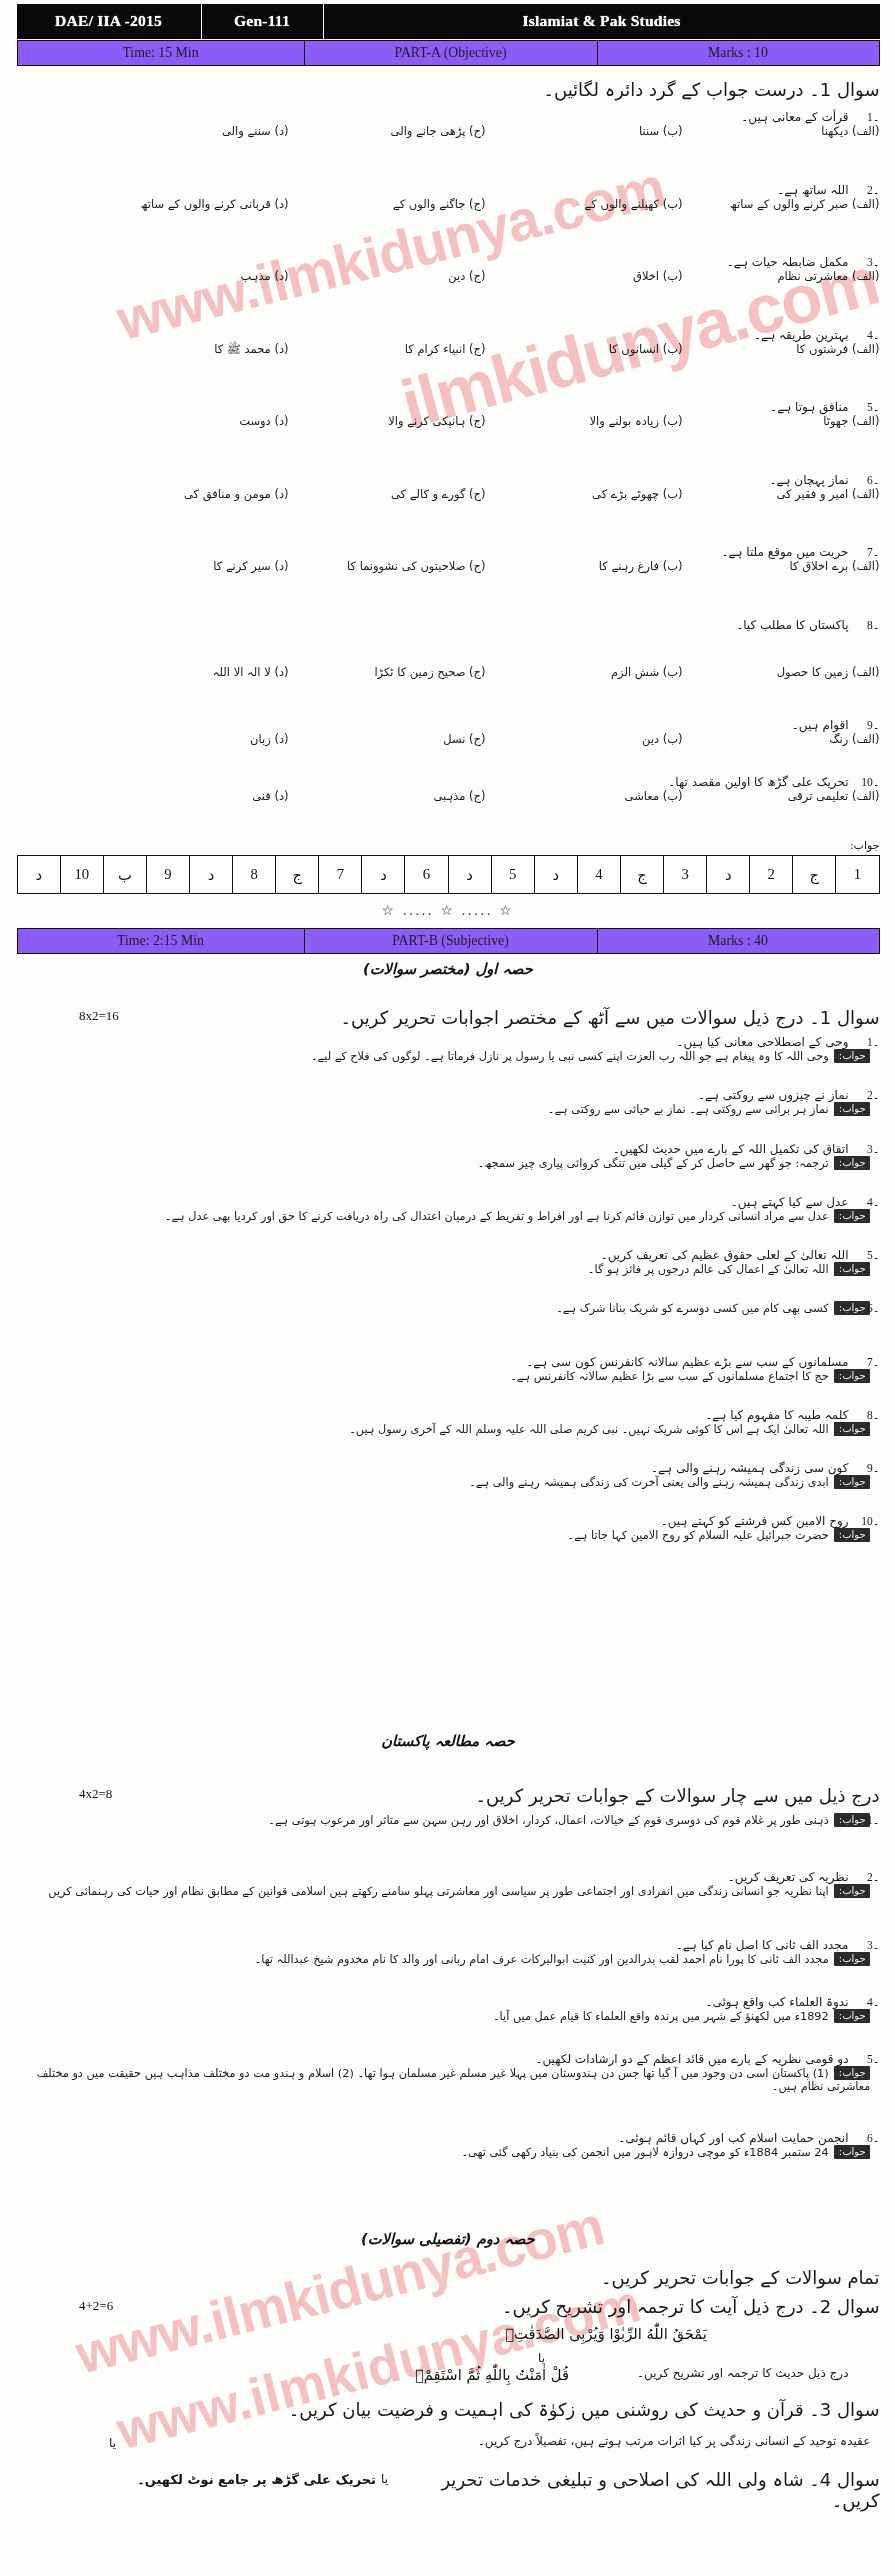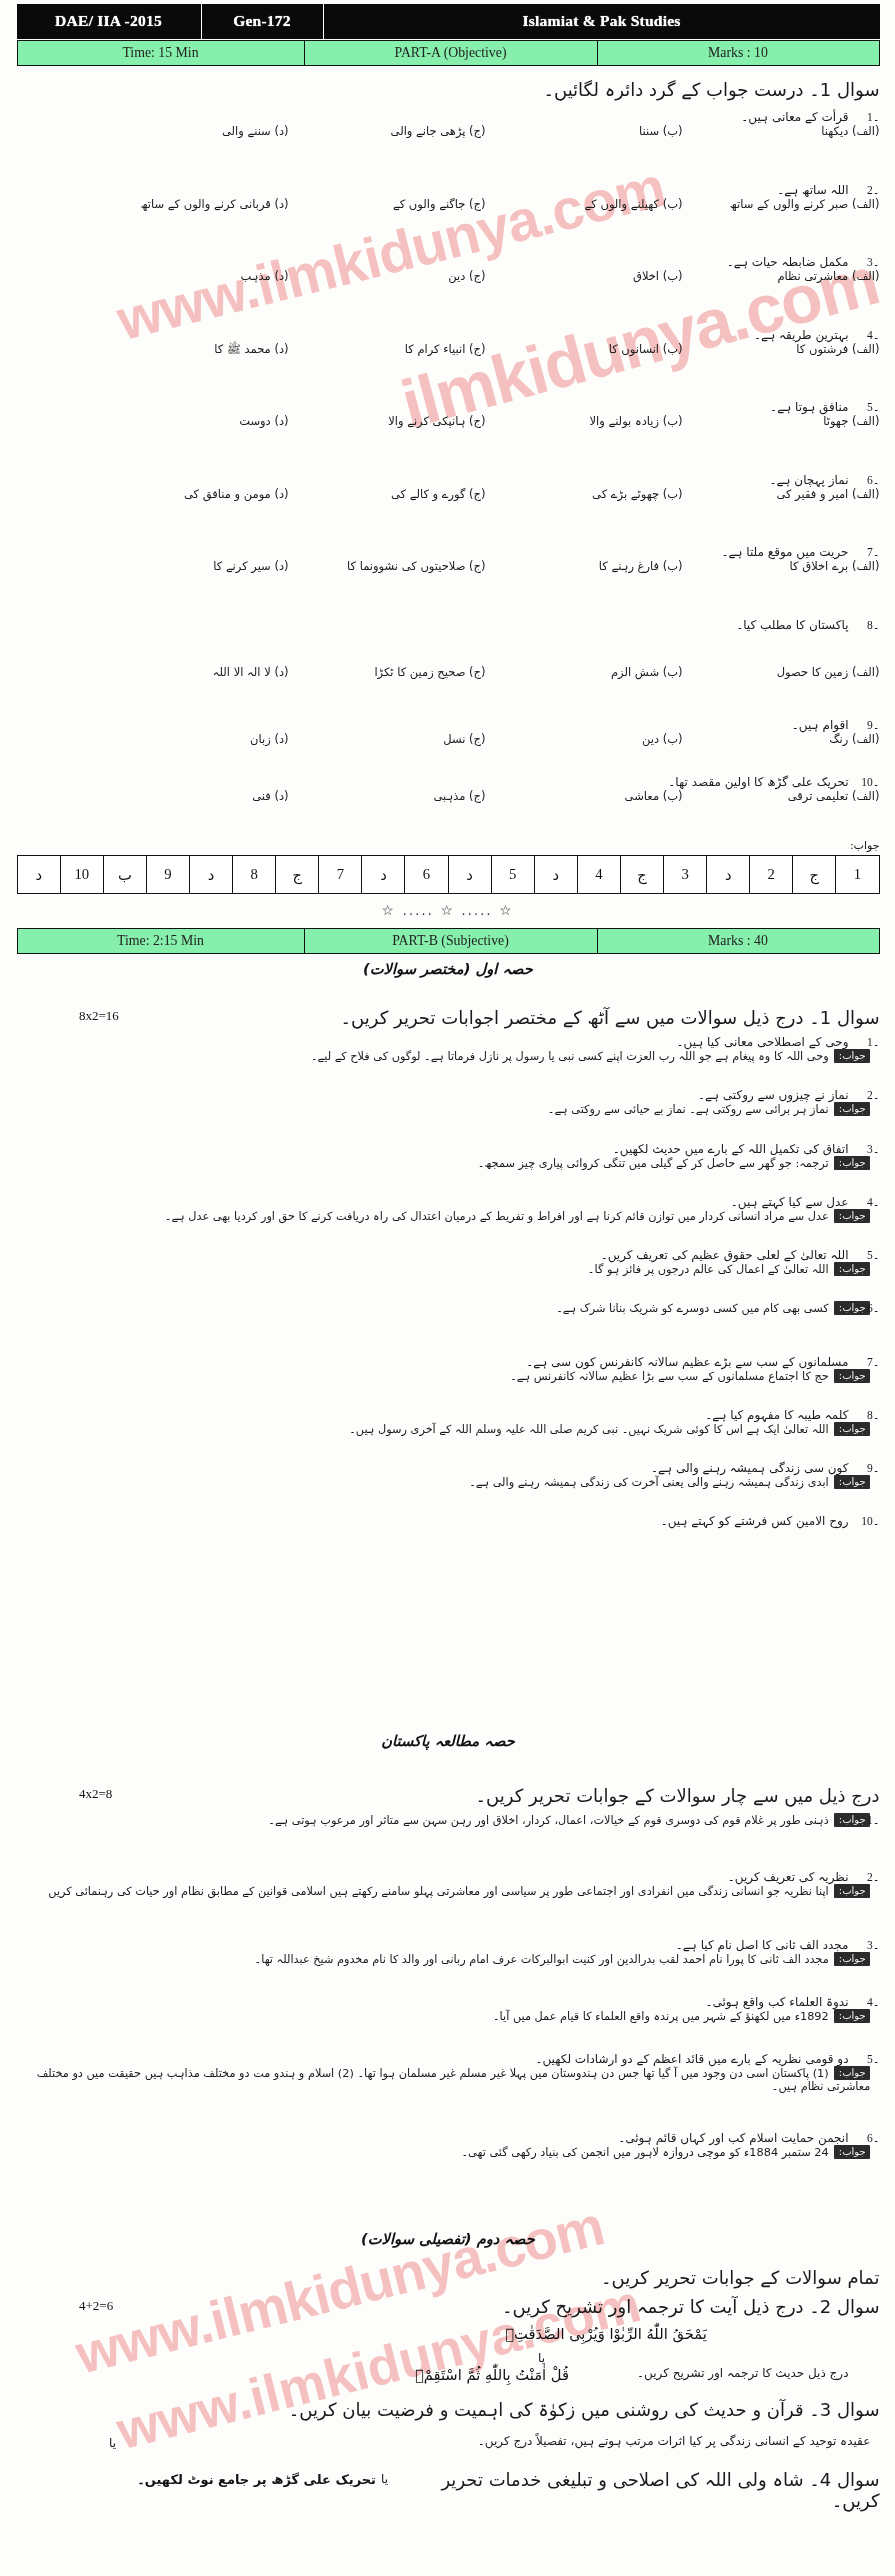--- a/index.html
+++ b/index.html
@@ -53,21 +53,21 @@
 
   
   .info-table {
     position: absolute;
     left: 16.5px;
     width: 863px;
     height: 26px;
     border: 1.5px solid #111;
     display: flex;
     box-sizing: border-box;
-    background: #86efac;
+    background: #8b5cf6;
   }
   .info-cell {
     display: flex;
     align-items: center;
     justify-content: center;
     font-size: 13.8px;
     white-space: nowrap;
     color: #222;
   }
   .info-c1 { width: 286px; border-right: 1.5px solid #111; }
@@ -266,21 +266,21 @@
 
   <div class="wm wm1">www.ilmkidunya.com</div>
   <div class="wm wm2">ilmkidunya.com</div>
   <div class="wm wm3">www.ilmkidunya.com</div>
   <div class="wm wm4">www.ilmkidunya.com</div>
 
   <div class="content-layer">
 
     <div class="hdr-bar">
       <div class="hdr-cell hdr-c1">DAE/ IIA -2015</div>
-      <div class="hdr-cell hdr-c2">Gen-172</div>
+      <div class="hdr-cell hdr-c2">Gen-111</div>
       <div class="hdr-cell hdr-c3">Islamiat &amp; Pak Studies</div>
     </div>
 
     <div class="info-table" id="info-a">
       <div class="info-cell info-c1">Time: 15 Min</div>
       <div class="info-cell info-c2">PART-A (Objective)</div>
       <div class="info-cell info-c3">Marks : 10</div>
     </div>
 
     <div class="rtl-row q-title" style="top:79px;">سوال 1۔ درست جواب کے گرد دائرہ لگائیں۔</div>
@@ -499,20 +499,23 @@
       <span class="qnum">9۔</span>
       <div class="mcq-stem indent-q">کون سی زندگی ہمیشہ رہنے والی ہے۔</div>
       <div class="ansline indent-a">
         <span class="ansbadge">جواب:</span><span>ابدی زندگی ہمیشہ رہنے والی یعنی آخرت کی زندگی ہمیشہ رہنے والی ہے۔</span>
       </div>
     </div>
 
     <div class="rtl-row" style="top:1514px;">
       <span class="qnum">10۔</span>
       <div class="mcq-stem indent-q">روح الامین کس فرشتے کو کہتے ہیں۔</div>
+      <div class="ansline indent-a">
+        <span class="ansbadge">جواب:</span><span>حضرت جبرائیل علیہ السلام کو روح الامین کہا جاتا ہے۔</span>
+      </div>
     </div>
 
     <div class="sec-head" style="top:1732px;">حصہ مطالعہ پاکستان</div>
 
     <div class="rtl-row q-title" style="top:1785px;">درج ذیل میں سے چار سوالات کے جوابات تحریر کریں۔</div>
     <div class="marks-note" style="top:1786px;">4x2=8</div>
 
     <div class="rtl-row" style="top:1813px;">
       <span class="qnum">1۔</span>
       <div class="ansline indent-a">

